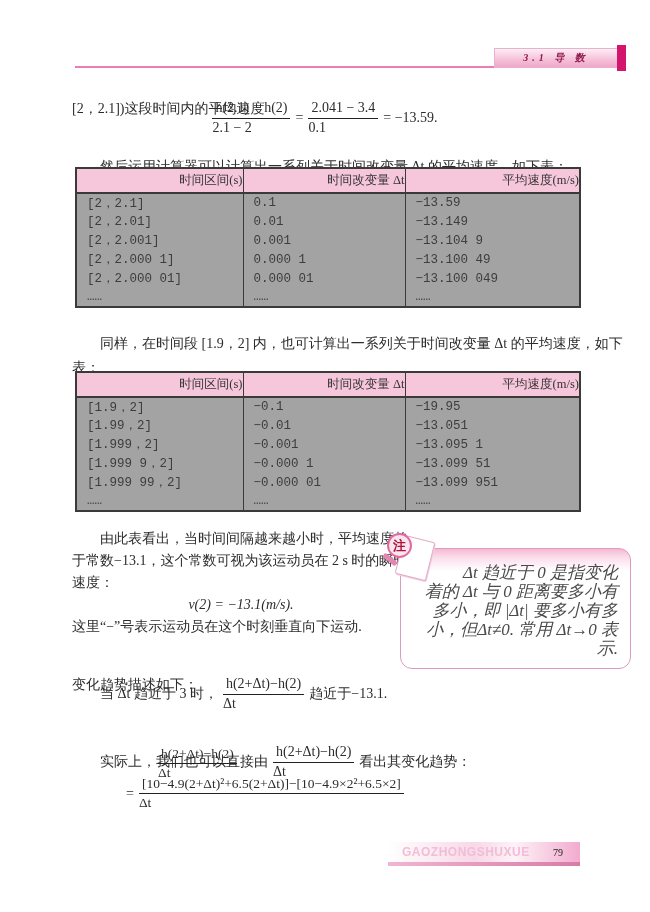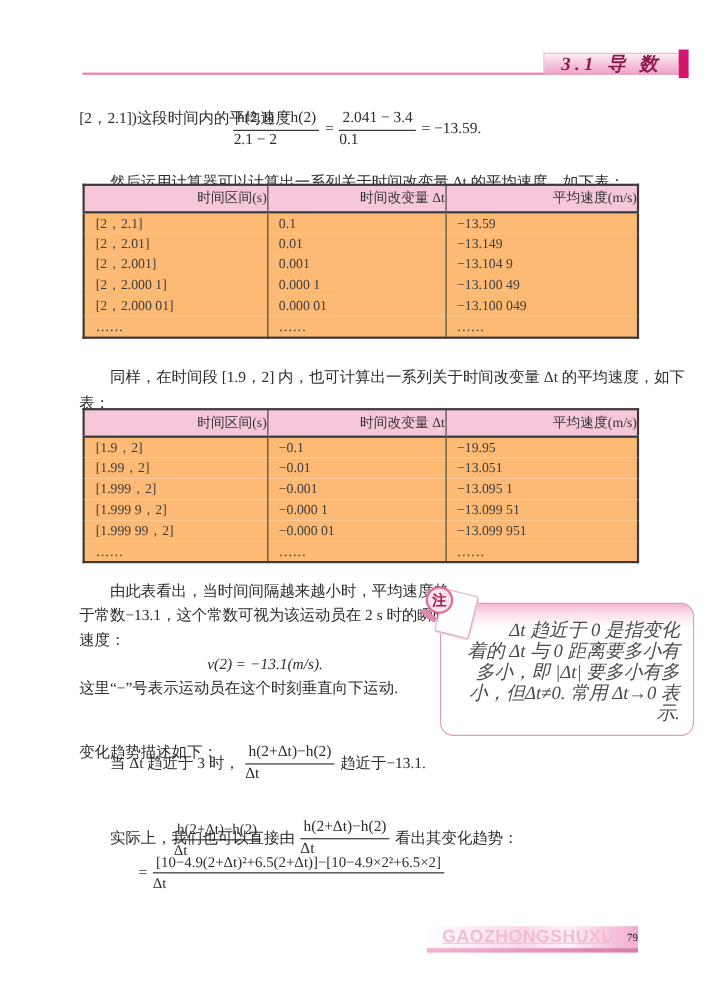--- a/index.html
+++ b/index.html
@@ -10,21 +10,21 @@
     overflow:hidden;
   }
   .abs { position:absolute; }
 
   
   .header-line { top:66px; left:75px; width:551px; height:2px; background:#e87eb5; }
   .header-box {
     top:48px; left:494px; width:124px; height:20px;
     background:linear-gradient(180deg,#fdeef5 0%,#f6c3da 55%,#f0a6ca 100%);
     border:1px solid #eab0cd; display:flex; align-items:center; justify-content:center;
-    font-style:italic; font-weight:bold; font-size:17px; color:#8f1a4e; letter-spacing:4px;
+    font-style:italic; font-weight:bold; font-size:10px; color:#8f1a4e; letter-spacing:4px;
   }
   .header-bar { top:45px; left:617px; width:9px; height:26px; background:#d4156e; }
 
   
   .para { font-size:14px; line-height:22px; }
   .indent { text-indent:2em; }
 
   
   .frac { display:inline-flex; flex-direction:column; align-items:flex-start;
           vertical-align:middle; line-height:1.2; }
@@ -39,21 +39,21 @@
   .intro2 { top:142px; left:100px; }
 
   
   .data-table { border-collapse:collapse; width:504px; table-layout:fixed;
                 font-size:12.5px; color:#3d3d3d; }
   .data-table { border:2px solid #3a3a3a; }
   .data-table th {
     background:#f6c6da; border-bottom:2px solid #3a3a3a;
     font-weight:normal; height:25px; text-align:right; padding:0; color:#333;
   }
-  .data-table td { background:#fdba74; height:19px; padding:0 0 0 10px; }
+  .data-table td { background:#a3a3a3; height:19px; padding:0 0 0 10px;font-family:Liberation Mono, monospace; }
   .data-table th + th, .data-table td + td { border-left:1.3px solid #3a3a3a; }
   .table1 { top:167px; left:75px; }
   .table2 { top:371px; left:75px; }
   .between { top:318px; left:72px; width:552px; line-height:24px; }
 
   
   .analysis-left { top:528px; left:72px; width:338px; }
   .analysis-left p { margin:0; font-size:14px; line-height:22px; }
   .v-formula { text-align:center; font-style:italic; margin:0; }
 
@@ -82,21 +82,21 @@
     display:flex; align-items:center; justify-content:center;
     font-size:13px; font-weight:bold; color:#a81540; }
   .note-icon-handle { position:absolute; left:-5px; top:24px; width:16px; height:5px;
     background:#e287b2; border-radius:2px; transform:rotate(38deg); }
 
   
   .footer { top:842px; left:388px; width:192px; }
   .footer-bar { height:20px; display:flex; align-items:center;
     background:linear-gradient(90deg,#ffffff 0%,#f8d8e7 45%,#fdf2f7 66%,#f2abce 100%); }
   .footer-watermark { flex:1; font-family:"Liberation Sans","DejaVu Sans",sans-serif;
-    font-weight:bold; font-size:16px; color:#f3bcd6; letter-spacing:0.5px; padding-left:14px;text-decoration:underline; }
+    font-weight:bold; font-size:12px; color:#f3bcd6; letter-spacing:0.5px; padding-left:14px; }
   .footer-page { width:44px; text-align:center; font-size:10px; color:#222; }
   .footer-strip { height:4px; background:linear-gradient(90deg,#f0b5d2 0%,#d87ba8 100%); }
 </style>
 </head>
 <body>
 
 <div class="page">
 
   <div class="abs header-line"></div>
   <div class="abs header-box">

